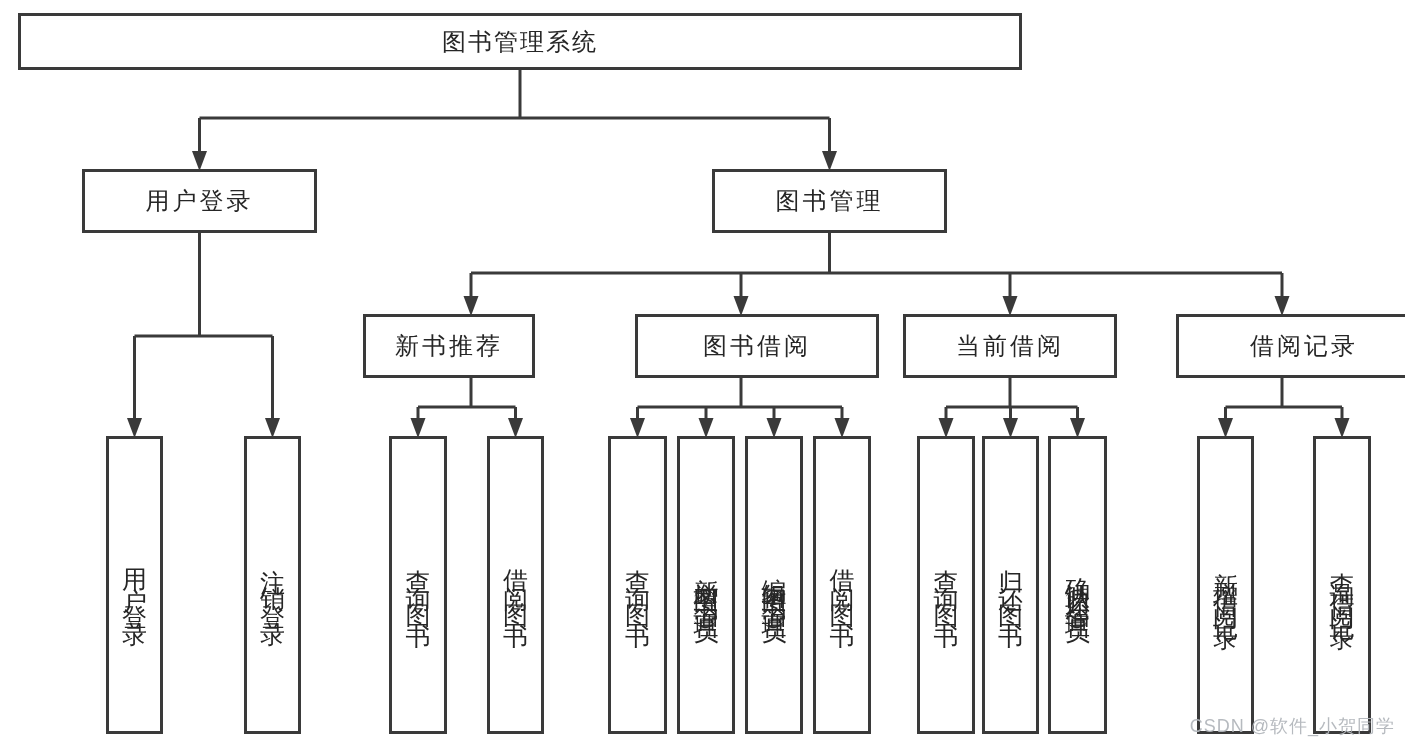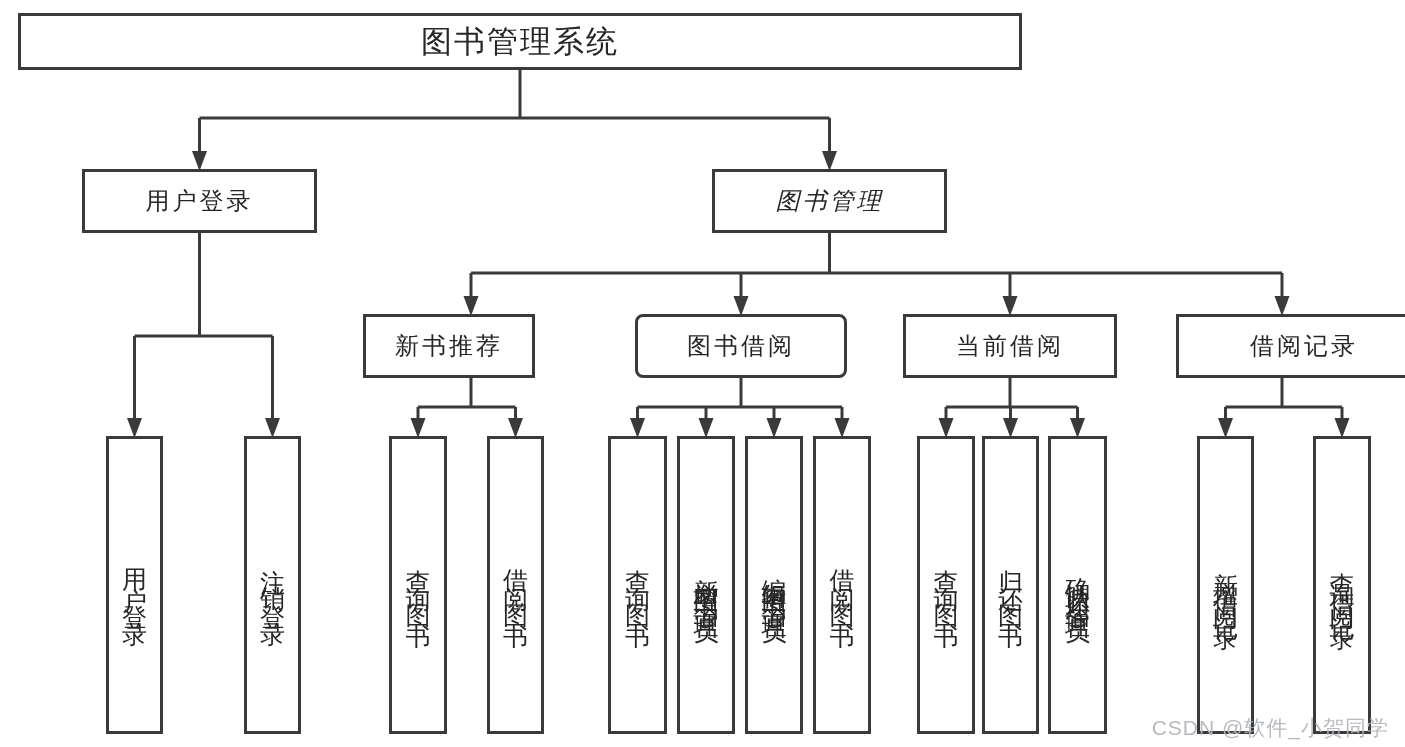--- a/index.html
+++ b/index.html
@@ -30,36 +30,36 @@
     justify-content: center;
     color: #262626;
     z-index: 2;
   }
   .node.h {
     font-size: 24px;
     letter-spacing: 3px;
     white-space: nowrap;
   }
   .node.root {
-    font-size: 31px;
+    font-size: 24px;
     letter-spacing: 2px;
     text-align: center;
   }
   .node.v span {
     writing-mode: vertical-rl;
     text-orientation: mixed;
     font-size: 25px;
     line-height: 1;
     display: block;
   }
   .watermark {
     position: absolute;
-    right: 16px;
+    right: 10px;
     top: 714px;
-    font-size: 21px;
+    font-size: 18px;
     letter-spacing: 1px;
     color: rgba(178, 182, 188, 0.95);
     z-index: 5;
     white-space: nowrap;
   }
 </style>
 </head>
 <body>
 
 <div class="stage">
@@ -117,27 +117,27 @@
       <line x1="1342" y1="407" x2="1342" y2="422" stroke="#3a3a3a" stroke-width="3"></line>
       <polygon points="1342,438 1334.5,418 1349.5,418" fill="#3a3a3a"></polygon>
     </svg>
   <div id="nodes">
       <div class="node h root" style="left: 18px; top: 13px; width: 1004px; height: 57px;">
         <span>图书管理系统</span>
       </div>
       <div class="node h" style="left: 82px; top: 169px; width: 235px; height: 64px;">
         <span>用户登录</span>
       </div>
-      <div class="node h" style="left: 712px; top: 169px; width: 235px; height: 64px; font-style: italic;">
+      <div class="node h" style="left: 712px; top: 169px; width: 235px; height: 64px;">
         <span>图书管理</span>
       </div>
       <div class="node h" style="left: 363px; top: 314px; width: 172px; height: 64px;">
         <span>新书推荐</span>
       </div>
-      <div class="node h" style="left: 635px; top: 314px; width: 212px; height: 64px; border-radius: 8px;">
+      <div class="node h" style="left: 635px; top: 314px; width: 244px; height: 64px;">
         <span>图书借阅</span>
       </div>
       <div class="node h" style="left: 903px; top: 314px; width: 214px; height: 64px; text-align: center;">
         <span>当前借阅</span>
       </div>
       <div class="node h" style="left: 1176px; top: 314px; width: 256px; height: 64px;">
         <span>借阅记录</span>
       </div>
       <div class="node v" style="left: 106px; top: 436px; width: 57px; height: 298px;">
         <span style="letter-spacing: 18px;">用户登录</span>

